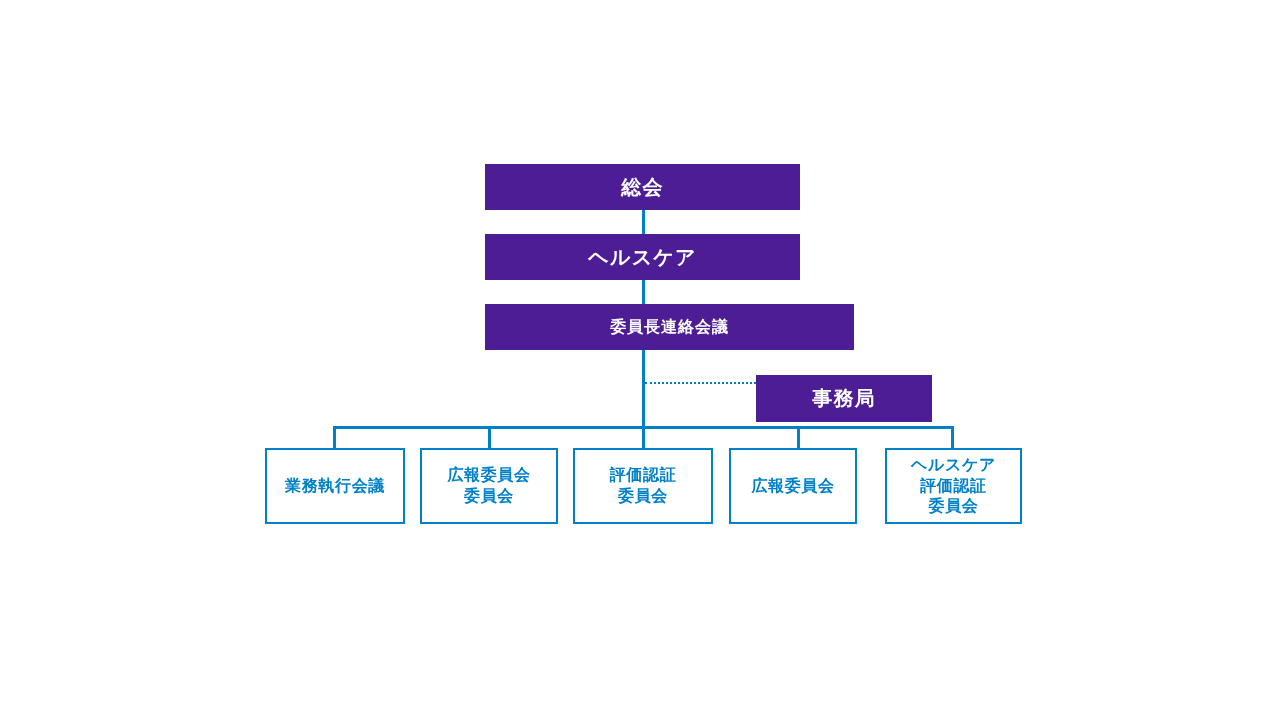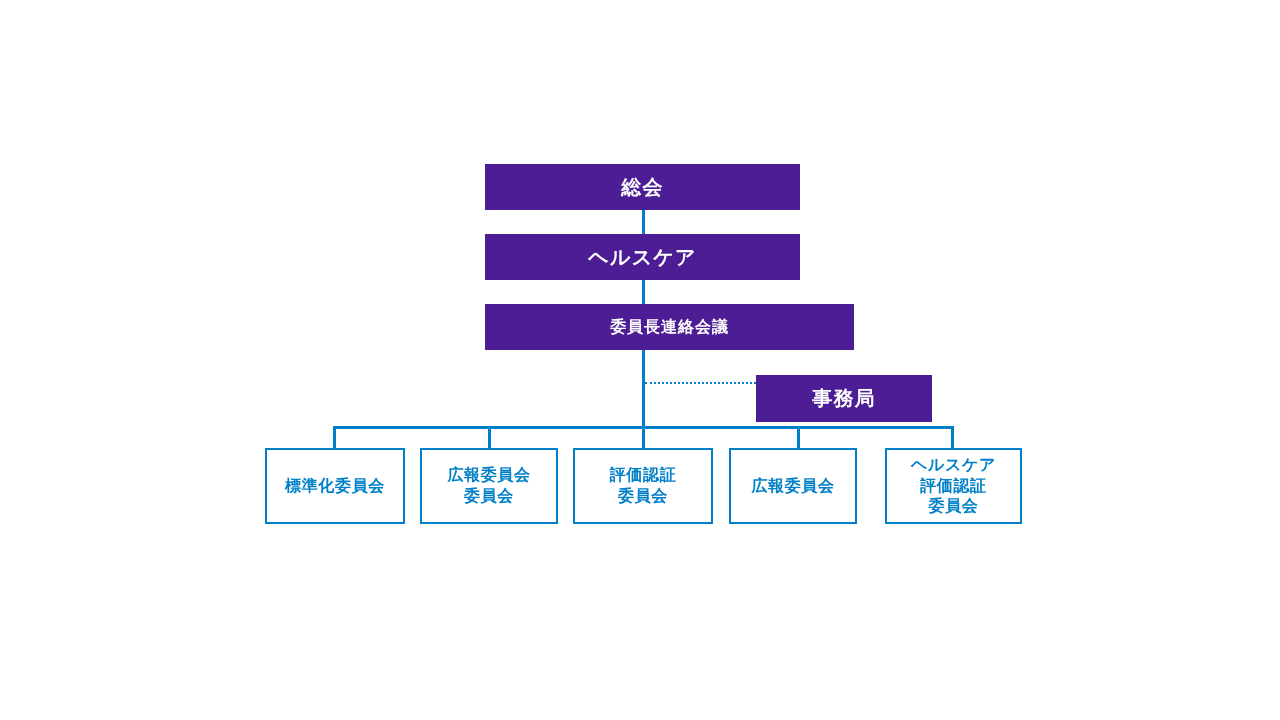--- a/index.html
+++ b/index.html
@@ -94,21 +94,21 @@
   <div class="node-solid" style="left:756px; top:375px; width:176px; height:47px; font-size:20px;">事務局</div>
 
   <div class="conn-h" style="left:334px; top:426px; width:619px;"></div>
 
   <div class="conn-v" style="left:333px; top:426px; height:22px;"></div>
   <div class="conn-v" style="left:488px; top:426px; height:22px;"></div>
   <div class="conn-v" style="left:642px; top:426px; height:22px;"></div>
   <div class="conn-v" style="left:797px; top:426px; height:22px;"></div>
   <div class="conn-v" style="left:951px; top:426px; height:22px;"></div>
 
-  <div class="node-outline" style="left:265px; top:448px; width:140px; height:76px; font-size:16px;">標準化委員会</div>
+  <div class="node-outline" style="left:265px; top:448px; width:140px; height:76px; font-size:16px;">業務執行会議</div>
 
   <div class="node-outline" style="left:420px; top:448px; width:138px; height:76px; font-size:16px;">広報委員会
 委員会</div>
 
   <div class="node-outline" style="left:573px; top:448px; width:140px; height:76px; font-size:16px;">評価認証
 委員会</div>
 
   <div class="node-outline" style="left:729px; top:448px; width:128px; height:76px; font-size:16px;">広報委員会</div>
 
   <div class="node-outline" style="left:885px; top:448px; width:137px; height:76px; font-size:16px;">ヘルスケア

